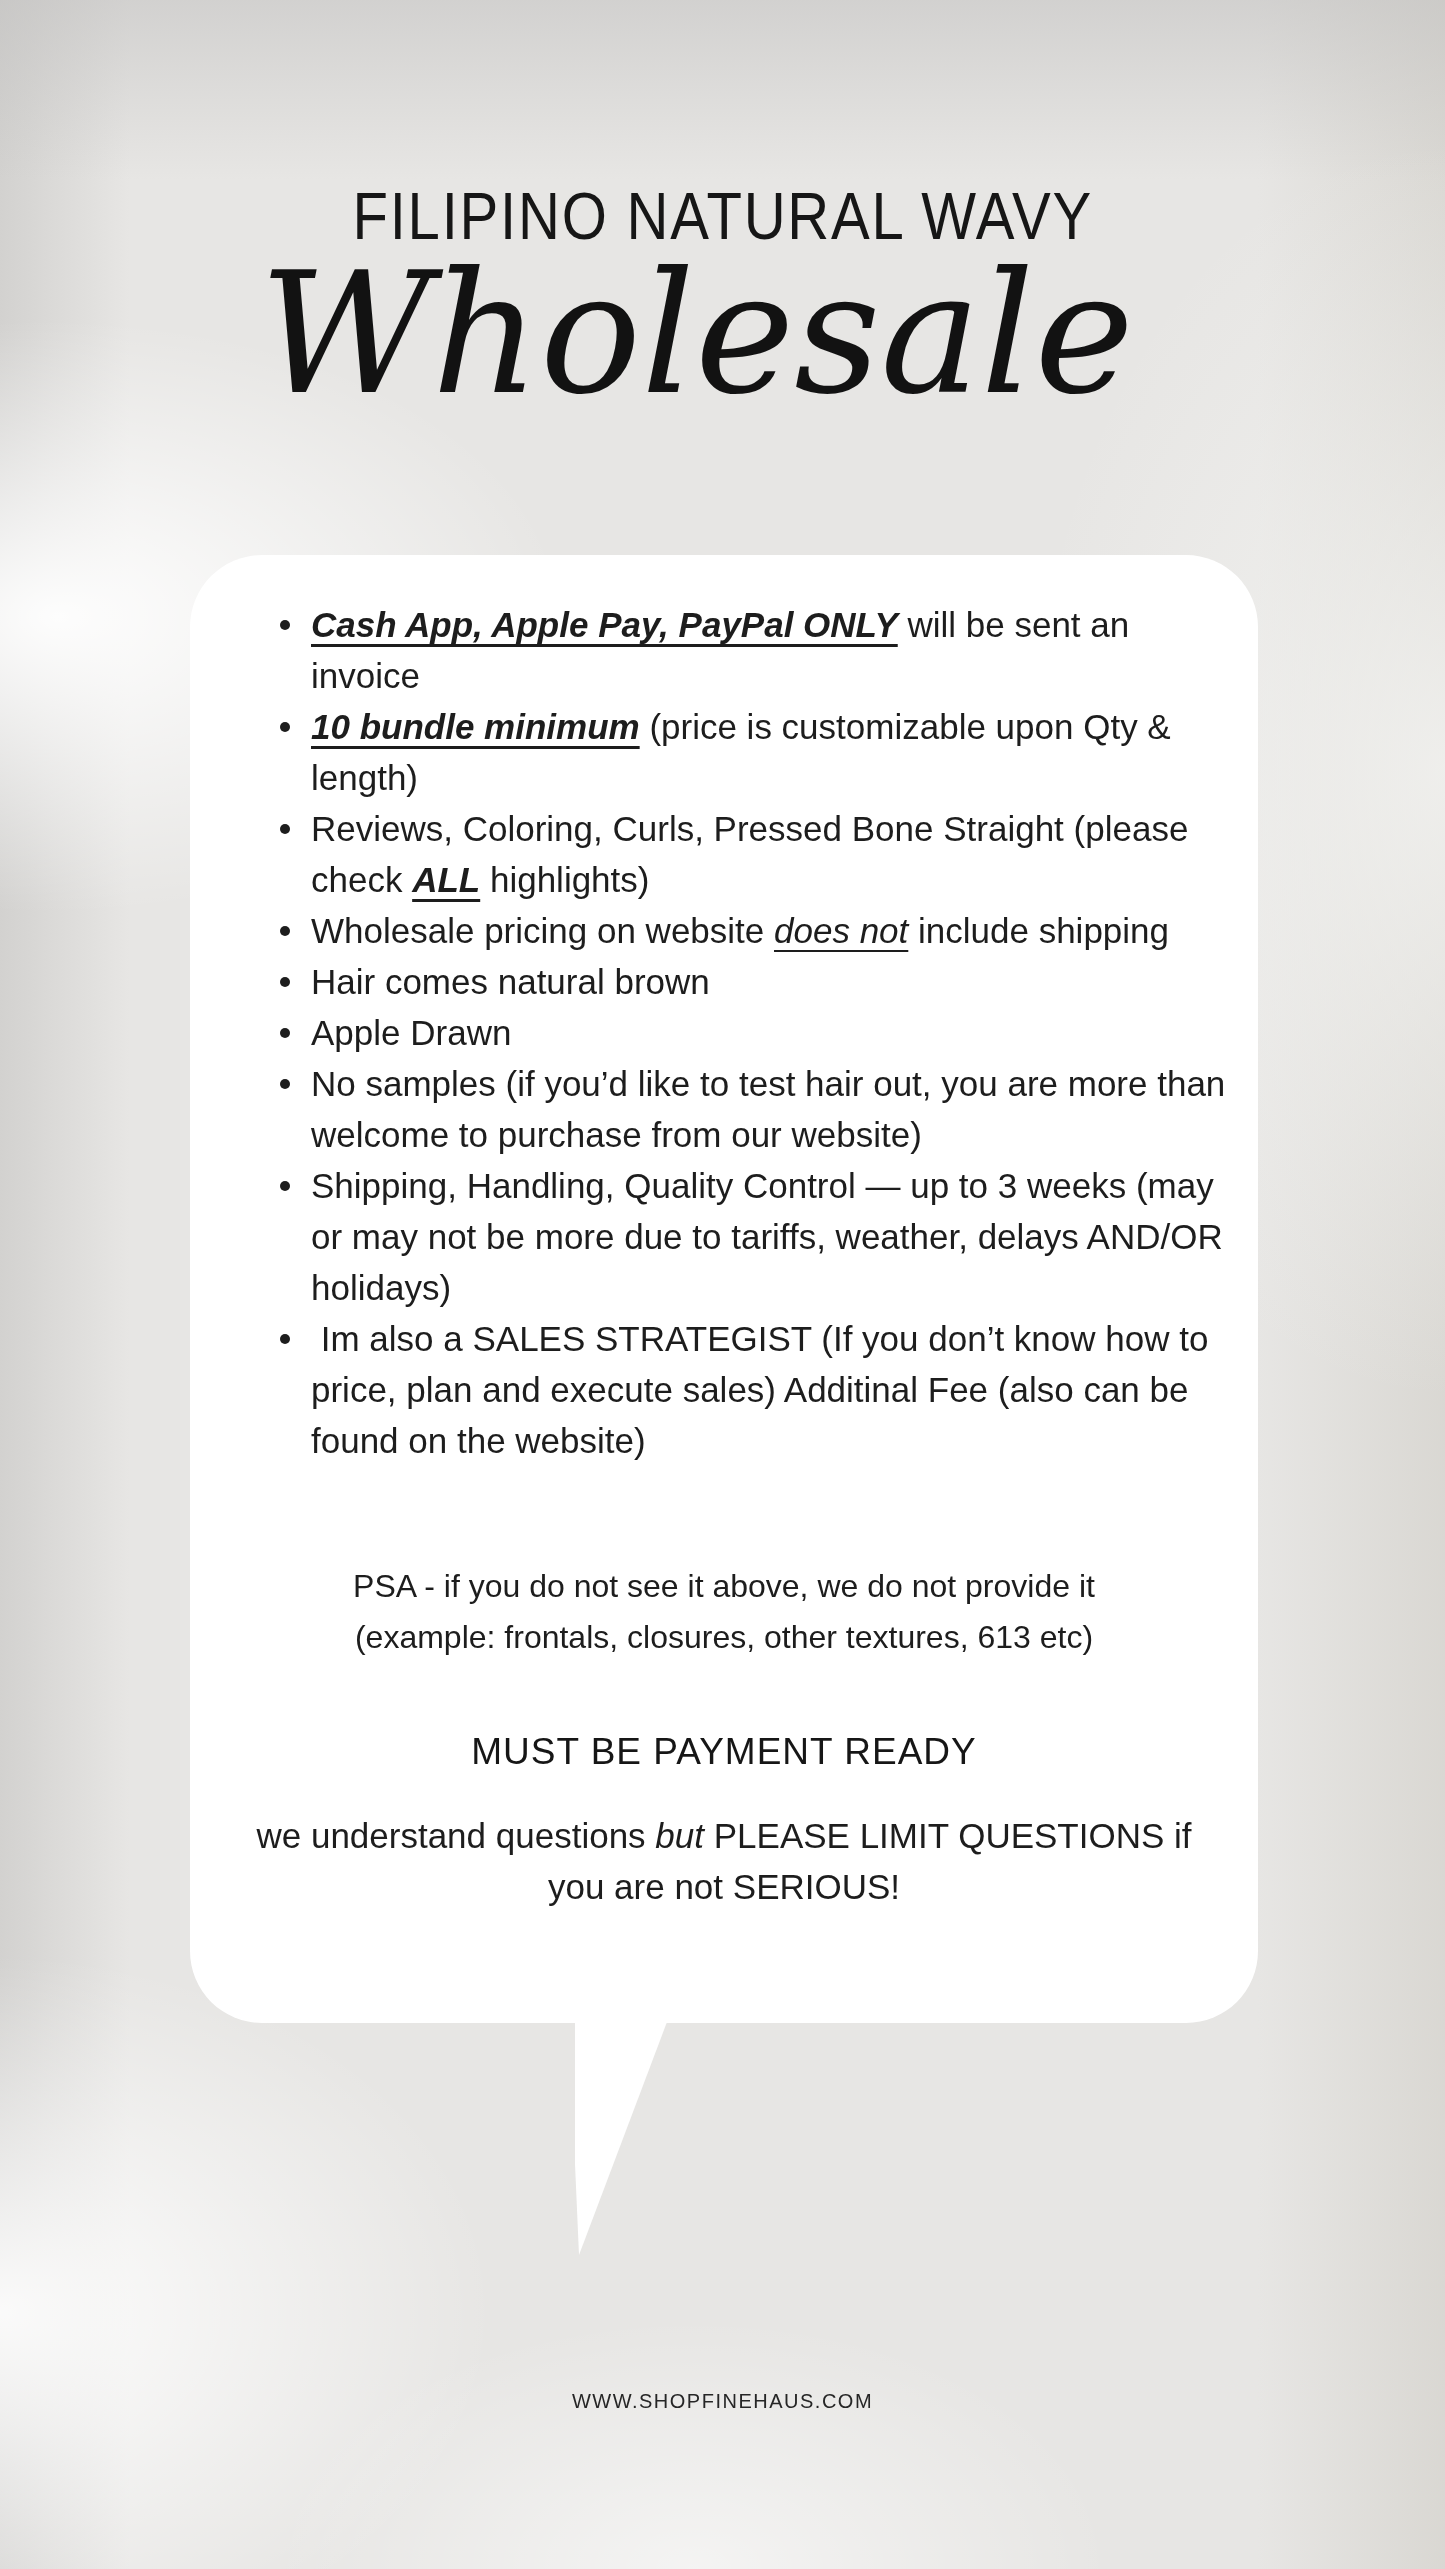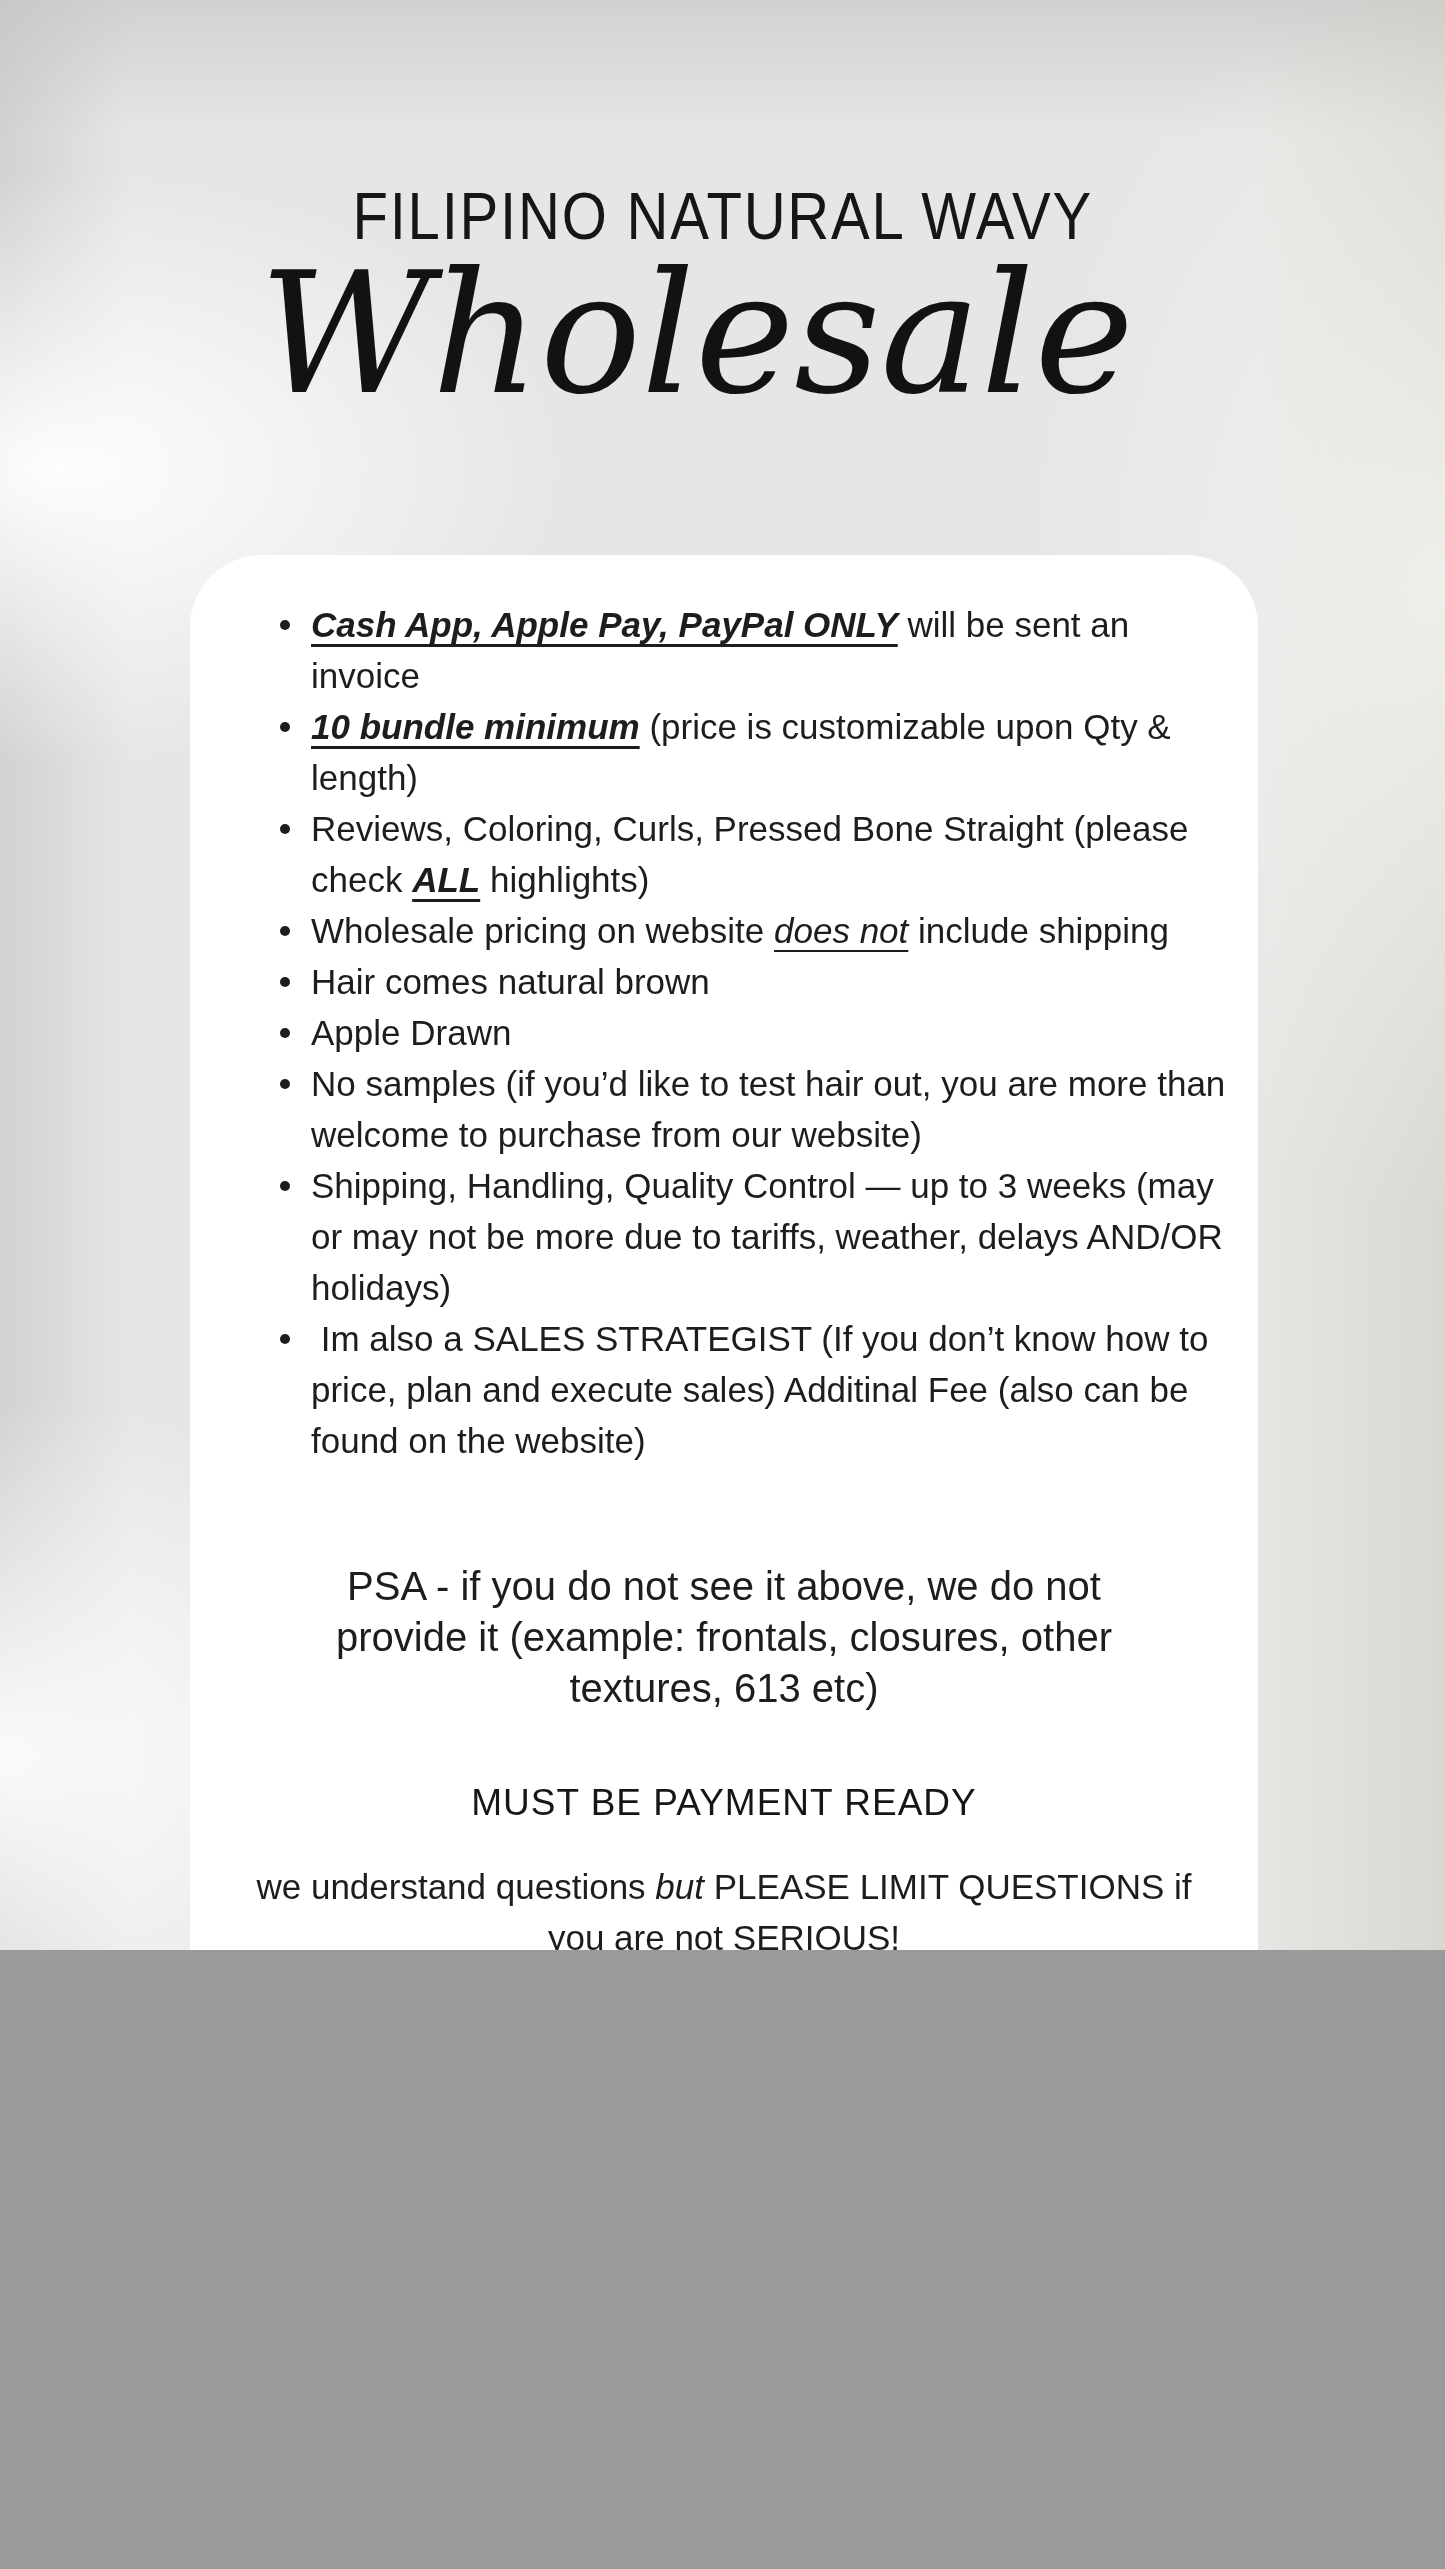--- a/index.html
+++ b/index.html
@@ -1,18 +1,18 @@
 <!DOCTYPE html>
 <html><head>
 <meta charset="utf-8">
 <style>
   html,body{margin:0;padding:0;background:#9a9a9a;}
   .poster{
     position:relative;
-    width:1445px;height:1950px;
+    width:1445px;height:2569px;
     margin:0 auto;
     overflow:hidden;
     font-family:"Liberation Sans", sans-serif;
     color:#1d1d1d;
     background-color:#e7e6e4;
     background-image:
       radial-gradient(820px 480px at 4% 24%, rgba(255,255,255,.95), rgba(255,255,255,0) 62%),
       radial-gradient(900px 650px at 0% 90%, rgba(255,255,255,.9), rgba(255,255,255,0) 55%),
       radial-gradient(700px 420px at 48% 100%, rgba(255,255,255,.55), rgba(255,255,255,0) 60%),
       radial-gradient(600px 900px at 100% 30%, rgba(244,244,242,.8), rgba(244,244,242,0) 70%),
@@ -46,21 +46,21 @@
   .terms-list li::before{
     content:"";position:absolute;left:2px;top:21px;
     width:10px;height:10px;border-radius:50%;background:#1d1d1d;
   }
   .seg{}
   .emb{font-weight:bold;font-style:italic;text-decoration:underline;text-decoration-thickness:3px;text-underline-offset:7px;}
   .emi{font-style:italic;text-decoration:underline;text-decoration-thickness:2px;text-underline-offset:7px;}
   .it{font-style:italic;}
   .psa-note{
     margin:95px auto 0;max-width:880px;text-align:center;
-    font-size:40px;line-height:51px;
+    font-size:32px;line-height:51px;
   }
   .payment-ready{
     margin:68px auto 0;text-align:center;
     font-size:37px;letter-spacing:1px;color:#161616;
   }
   .closing-note{
     margin:37px auto 0;max-width:990px;text-align:center;
     font-size:35px;line-height:51px;white-space:pre-wrap;
   }
   .website-url{

